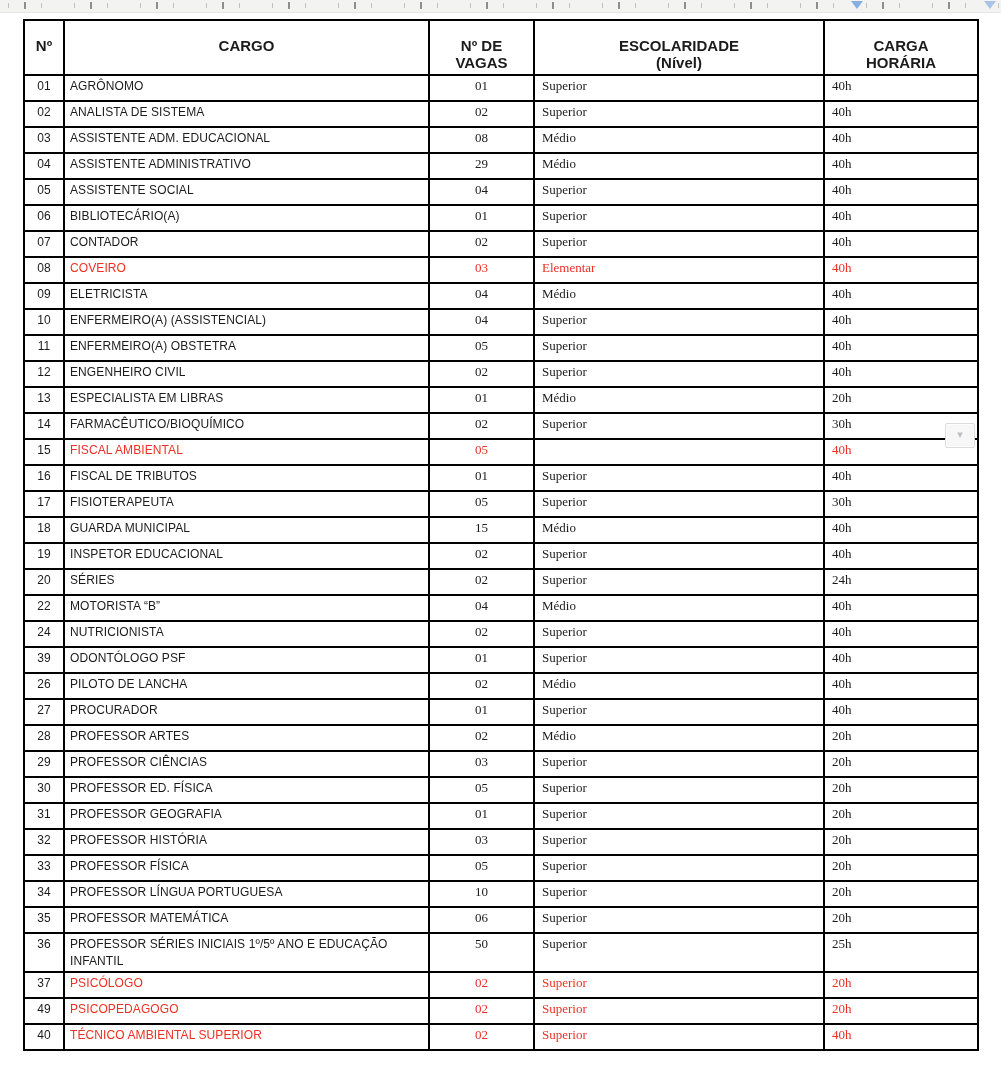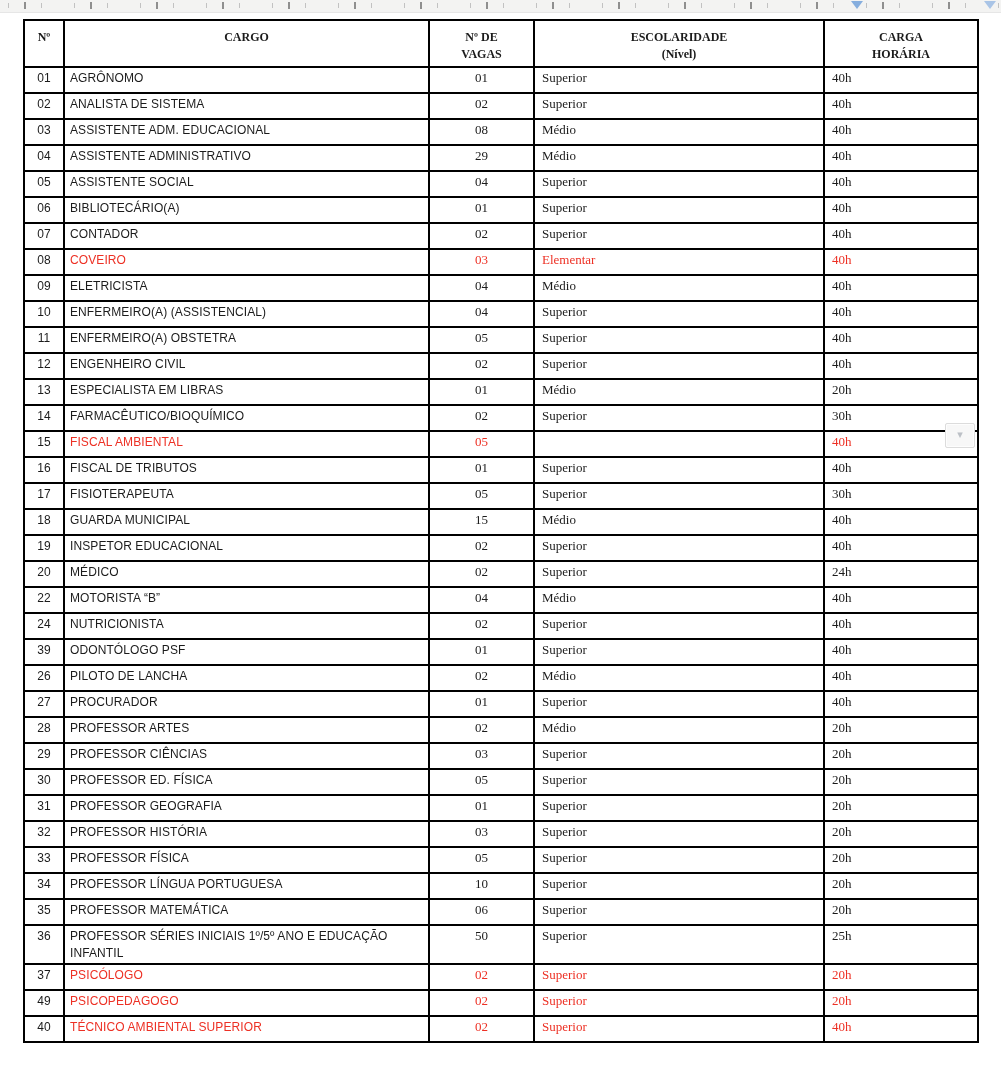--- a/index.html
+++ b/index.html
@@ -21,22 +21,22 @@
      border-top:8px solid #86aede;}
   .ruler-marker.m1{left:851px;}
   .ruler-marker.m2{left:984px;border-top-color:#a9c4e6;}
 
   
   .tbl-wrap{position:absolute;left:23px;top:19px;}
   table{border-collapse:collapse;table-layout:fixed;width:954px;}
   col.c-num{width:40px;} col.c-cargo{width:365px;} col.c-vagas{width:105px;}
   col.c-esc{width:290px;} col.c-carga{width:154px;}
   th,td{border:2px solid #000;padding:0;vertical-align:top;overflow:hidden;}
-  th{font-family:Liberation Serif, serif;font-weight:bold;font-size:12px;
-     line-height:17px;text-align:center;white-space:pre-line;padding:8px 2px 3px;}
+  th{font-family:Liberation Sans, sans-serif;font-weight:bold;font-size:15px;
+     line-height:17px;text-align:center;white-space:pre-line;padding:16px 2px 3px;}
   td{height:21px;}
   td.num{font-family:"Liberation Sans",sans-serif;font-size:12px;text-align:center;
          padding-top:2px;line-height:16px;}
   td.cargo{font-family:"Liberation Sans",sans-serif;font-size:12px;line-height:17px;
          padding:2px 10px 1px 5px;letter-spacing:.1px;margin-top:8px;}
   td.vagas{font-family:"Liberation Serif",serif;font-size:13px;text-align:center;
          padding-top:2px;line-height:16px;}
   td.esc,td.carga{font-family:"Liberation Serif",serif;font-size:13px;
          padding:2px 2px 1px 7px;line-height:16px;}
   tr.red td.cargo,tr.red td.vagas,tr.red td.esc,tr.red td.carga{color:var(--red,#ed3024);}
@@ -206,21 +206,21 @@
   </tr>
         <tr>
     <td class="num">19</td>
     <td class="cargo">INSPETOR EDUCACIONAL</td>
     <td class="vagas">02</td>
     <td class="esc">Superior</td>
     <td class="carga">40h</td>
   </tr>
         <tr>
     <td class="num">20</td>
-    <td class="cargo">MÉDICO</td>
+    <td class="cargo">SÉRIES</td>
     <td class="vagas">02</td>
     <td class="esc">Superior</td>
     <td class="carga">24h</td>
   </tr>
         <tr>
     <td class="num">22</td>
     <td class="cargo">MOTORISTA “B”</td>
     <td class="vagas">04</td>
     <td class="esc">Médio</td>
     <td class="carga">40h</td>

